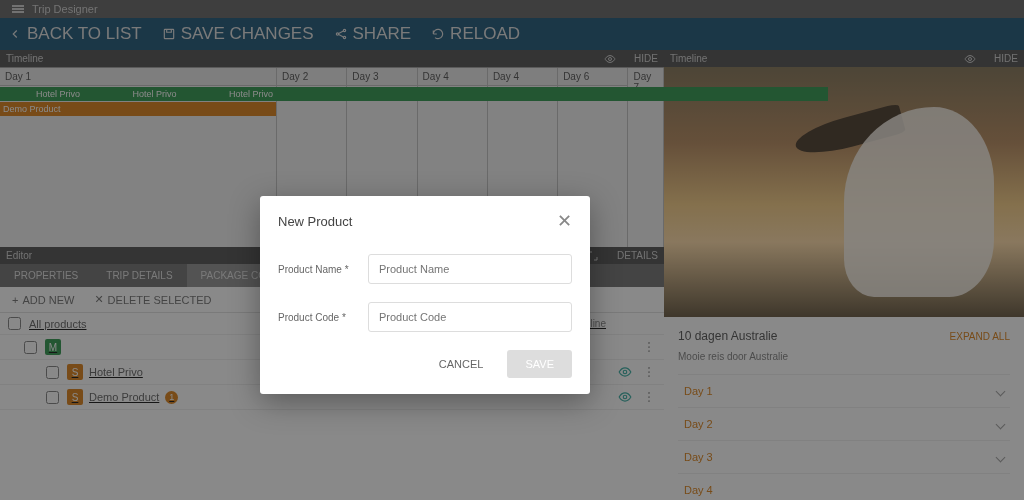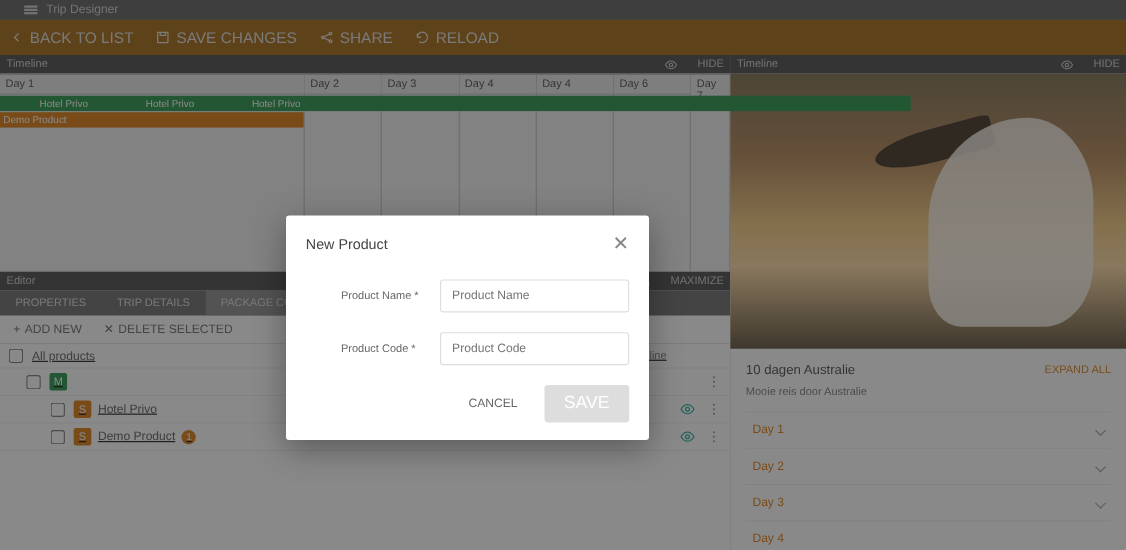--- a/index.html
+++ b/index.html
@@ -1,22 +1,22 @@
 <!DOCTYPE html>
 <html><head>
 <meta charset="utf-8">
 <style>
   * { box-sizing: border-box; margin: 0; padding: 0; font-family: Arial, sans-serif; }
   body { width: 1024px; height: 500px; overflow: hidden; background: #888; position: relative; }
   
-  .topbar { height: 18px; background: #5a5a5a; color: #ccc; font-size: 11px; display: flex; align-items: center; padding: 0 22px; }
+  .topbar { height: 18px; background: #5a5a5a; color: #ccc; font-size: 11px; display: flex; align-items: center; padding: 0 12px; }
   .menu-icon { width: 14px; display: inline-block; margin-right: 6px; }
   .menu-icon span { display:block; width:12px; height:2px; background:#ccc; margin:1px 0;}
   
-  .toolbar { height: 32px; background: #a16207; color: #ddd; display: flex; align-items: center; padding: 0 8px; font-size: 14px; }
+  .toolbar { height: 32px; background: #0c4a6e; color: #ddd; display: flex; align-items: center; padding: 0 8px; font-size: 17px; }
   .toolbar .tbtn { display: flex; align-items: center; margin-right: 20px; cursor: pointer; }
   .toolbar svg { width:14px; height:14px; margin-right:5px; }
   
   .panel-header { height: 17px; background:#444; color:#ccc; font-size:10px; display:flex; align-items:center; justify-content:space-between; padding:0 6px; }
   .hide-btn { display:flex; align-items:center; gap:18px; }
   .hide-btn svg{width:12px;height:12px;}
   
   .main-split { display:flex; height: 496px; }
   .left-col { width: 664px; display:flex; flex-direction:column; background:#f5f5f5; }
   .right-col { width: 360px; display:flex; flex-direction:column; background:#fff; }
@@ -57,26 +57,26 @@
   .ov-sub { color:#777; font-size:10px; margin-bottom:12px;}
   .day-acc { border-top:1px solid #eee; padding:10px 6px; color:#d97706; font-size:11px; display:flex; justify-content:space-between; align-items:center; cursor:pointer;}
   .chev { border:solid #999; border-width:0 1px 1px 0; padding:3px; transform:rotate(45deg);}
   
   .dim { position:absolute; inset:0; background:rgba(40,40,40,0.55); z-index:50;}
   
   .modal { position:absolute; z-index:60; left:260px; top:196px; width:330px; background:#fff; border-radius:3px; box-shadow:0 8px 30px rgba(0,0,0,0.35); padding:16px 18px;}
   .modal-head{ display:flex; justify-content:space-between; align-items:center; margin-bottom:24px;text-align:right;}
   .modal-title{ font-size:13px; color:#444;}
   .close{ font-size:18px; color:#888; cursor:pointer; line-height:1;}
-  .form-row{ display:flex; align-items:center; margin-bottom:18px;margin-left:32px;}
+  .form-row{ display:flex; align-items:center; margin-bottom:18px;}
   .form-row label{ width:90px; font-size:10px; color:#666;}
   .form-row input{ flex:1; border:1px solid #ddd; border-radius:3px; padding:8px 10px; font-size:11px; color:#888;}
   .modal-foot{ display:flex; justify-content:flex-end; gap:10px; margin-top:6px;}
   .btn-flat{ background:none; border:none; color:#666; font-size:11px; padding:8px 14px; cursor:pointer;}
-  .btn-save{ background:#ddd; border:none; color:#fff; font-size:16px; padding:8px 18px; border-radius:3px; cursor:pointer;}
+  .btn-save{ background:#ddd; border:none; color:#fff; font-size:11px; padding:8px 18px; border-radius:3px; cursor:pointer;}
 </style>
 </head>
 <body>
 
 <div class="topbar">
   <span class="menu-icon">
       <span></span>
       <span></span>
       <span></span>
     </span>
@@ -169,21 +169,21 @@
           <div class="hd">Day 7</div>
         </div>
     </div>
 
     <div class="editor-head">
       <span>Editor</span>
       <span class="hide-btn">
         <svg viewBox="0 0 24 24" fill="none" stroke="#ccc" stroke-width="2">
             <path d="M4 4h6M4 4v6M20 20h-6M20 20v-6"></path>
           </svg>
-        <span>MAXIMIZE</span>
+        <span>DETAILS</span>
       </span>
     </div>
     <div class="tabs">
       <div class="tab">PROPERTIES</div>
       <div class="tab">TRIP DETAILS</div>
       <div class="tab active">PACKAGE CONTENT</div>
     </div>
     <div class="editor-actions">
       <div class="act">
           <span>+</span>

